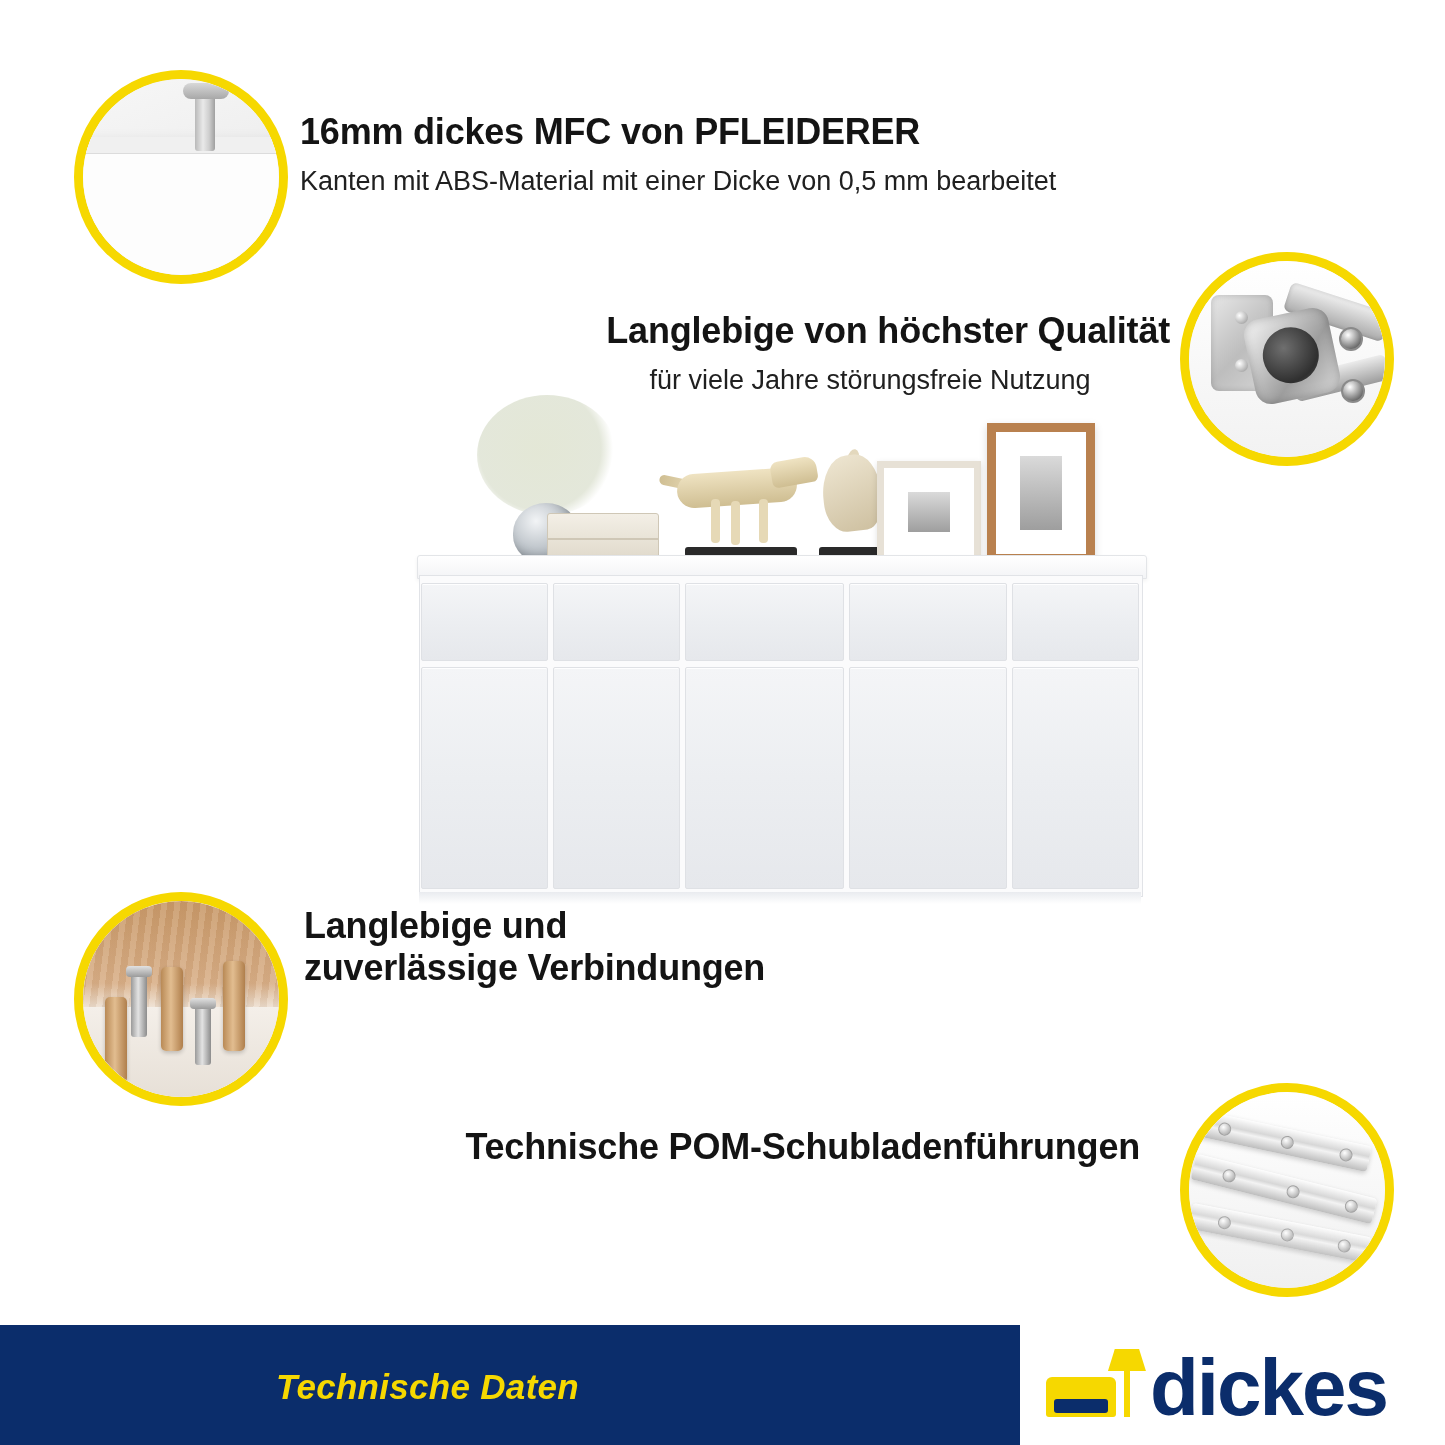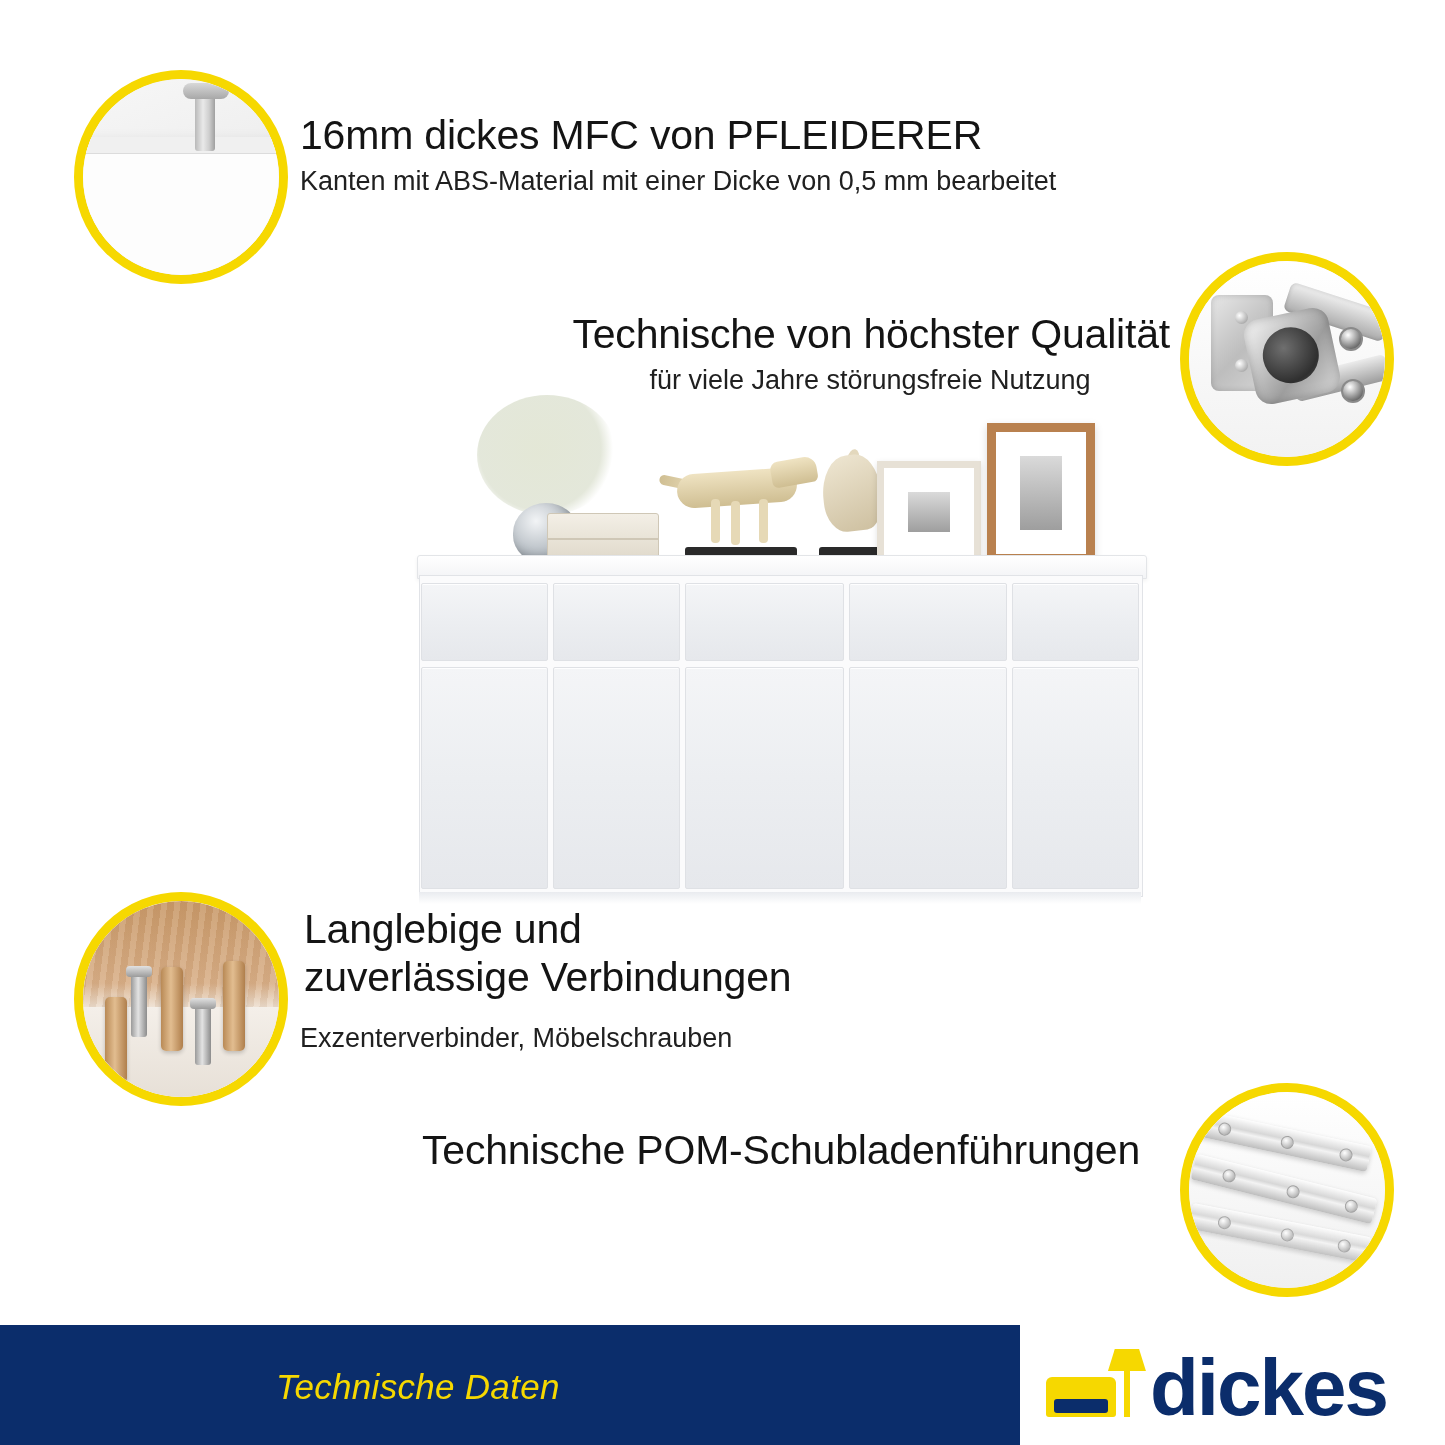--- a/index.html
+++ b/index.html
@@ -17,22 +17,22 @@
   }
 
   .stage {
     position: absolute;
     inset: 0;
   }
 
   
   .feature-title {
     position: absolute;
-    font-weight: normal;
-    font-size: 41px;
+    font-weight: bold;
+    font-size: 36px;
     letter-spacing: -0.2px;
     line-height: 1.18;
     color: #141414;
     white-space: pre-line;
   }
   .feature-sub {
     position: absolute;
     font-size: 27px;
     line-height: 1.25;
     color: #202020;
@@ -262,21 +262,21 @@
   
   .footer {
     position:absolute; left:0; bottom:0; width:1445px; height:120px;
   }
   .footer-bar {
     position:absolute; left:0; bottom:0; width:1020px; height:120px;
     background:#0b2d6b;
   }
   .footer-text {
     position:absolute; left:276px; bottom:38px;
-    font-style: italic; font-weight: normal; font-size: 35px; color:#f6d800;
+    font-style: italic; font-weight: bold; font-size: 35px; color:#f6d800;
     letter-spacing:.3px;
   }
   .brand {
     position:absolute; right:58px; bottom:22px; display:flex; align-items:flex-end; gap:8px;
   }
   .brand-mark { position:relative; width:96px; height:74px; }
   .sofa {
     position:absolute; left:0; bottom:6px; width:70px; height:40px;
     background:#f6d800; border-radius:6px 6px 3px 3px;
   }
@@ -314,21 +314,21 @@
       <div class="b2-arm"></div>
       <div class="b2-arm2"></div>
       <div class="b2-plate"></div>
       <div class="b2-cup">
           <div class="b2-cup-in"></div>
         </div>
       <div class="b2-screwA"></div>
       <div class="b2-screwB"></div>
     </div>
   </div>
-  <div class="feature-title" style="left:570px; top:310px; width:600px; text-align:right;">Technische von höchster Qualität</div>
+  <div class="feature-title" style="left:570px; top:310px; width:600px; text-align:right;">Langlebige von höchster Qualität</div>
   <div class="feature-sub" style="left:570px; top:364px; width:600px; text-align:center;">für viele Jahre störungsfreie Nutzung</div>
 
   <div class="furniture">
 
     <div class="vase-plant">
       <div class="plant-ball"></div>
       <div class="vase"></div>
     </div>
 
     <div class="books"></div>
@@ -387,21 +387,20 @@
       <div class="b3-plate"></div>
       <div class="dowel" style="left:22px; top:96px; height:86px;"></div>
       <div class="dowel" style="left:78px; top:66px; height:84px;"></div>
       <div class="dowel" style="left:140px; top:60px; height:90px;"></div>
       <div class="screwpin" style="left:48px; top:72px; height:64px;"></div>
       <div class="screwpin" style="left:112px; top:104px; height:60px;"></div>
     </div>
   </div>
   <div class="feature-title" style="left:304px; top:905px; width:820px;">Langlebige und
 zuverlässige Verbindungen</div>
-  <div class="feature-sub" style="left:300px; top:1022px; width:900px;">Exzenterverbinder, Möbelschrauben</div>
 
   <div class="badge" style="left:1180px; top:1083px; width:196px; height:196px;">
     <div class="inner">
       <div class="b4-bg"></div>
       <div class="slide" style="left:6px; top:36px; width:176px; transform:rotate(12deg);">
         <span class="hole" style="left:22px;"></span>
         <span class="hole" style="left:86px;"></span>
         <span class="hole" style="left:146px;"></span>
       </div>
       <div class="slide" style="left:2px; top:84px; width:186px; transform:rotate(14deg);">

